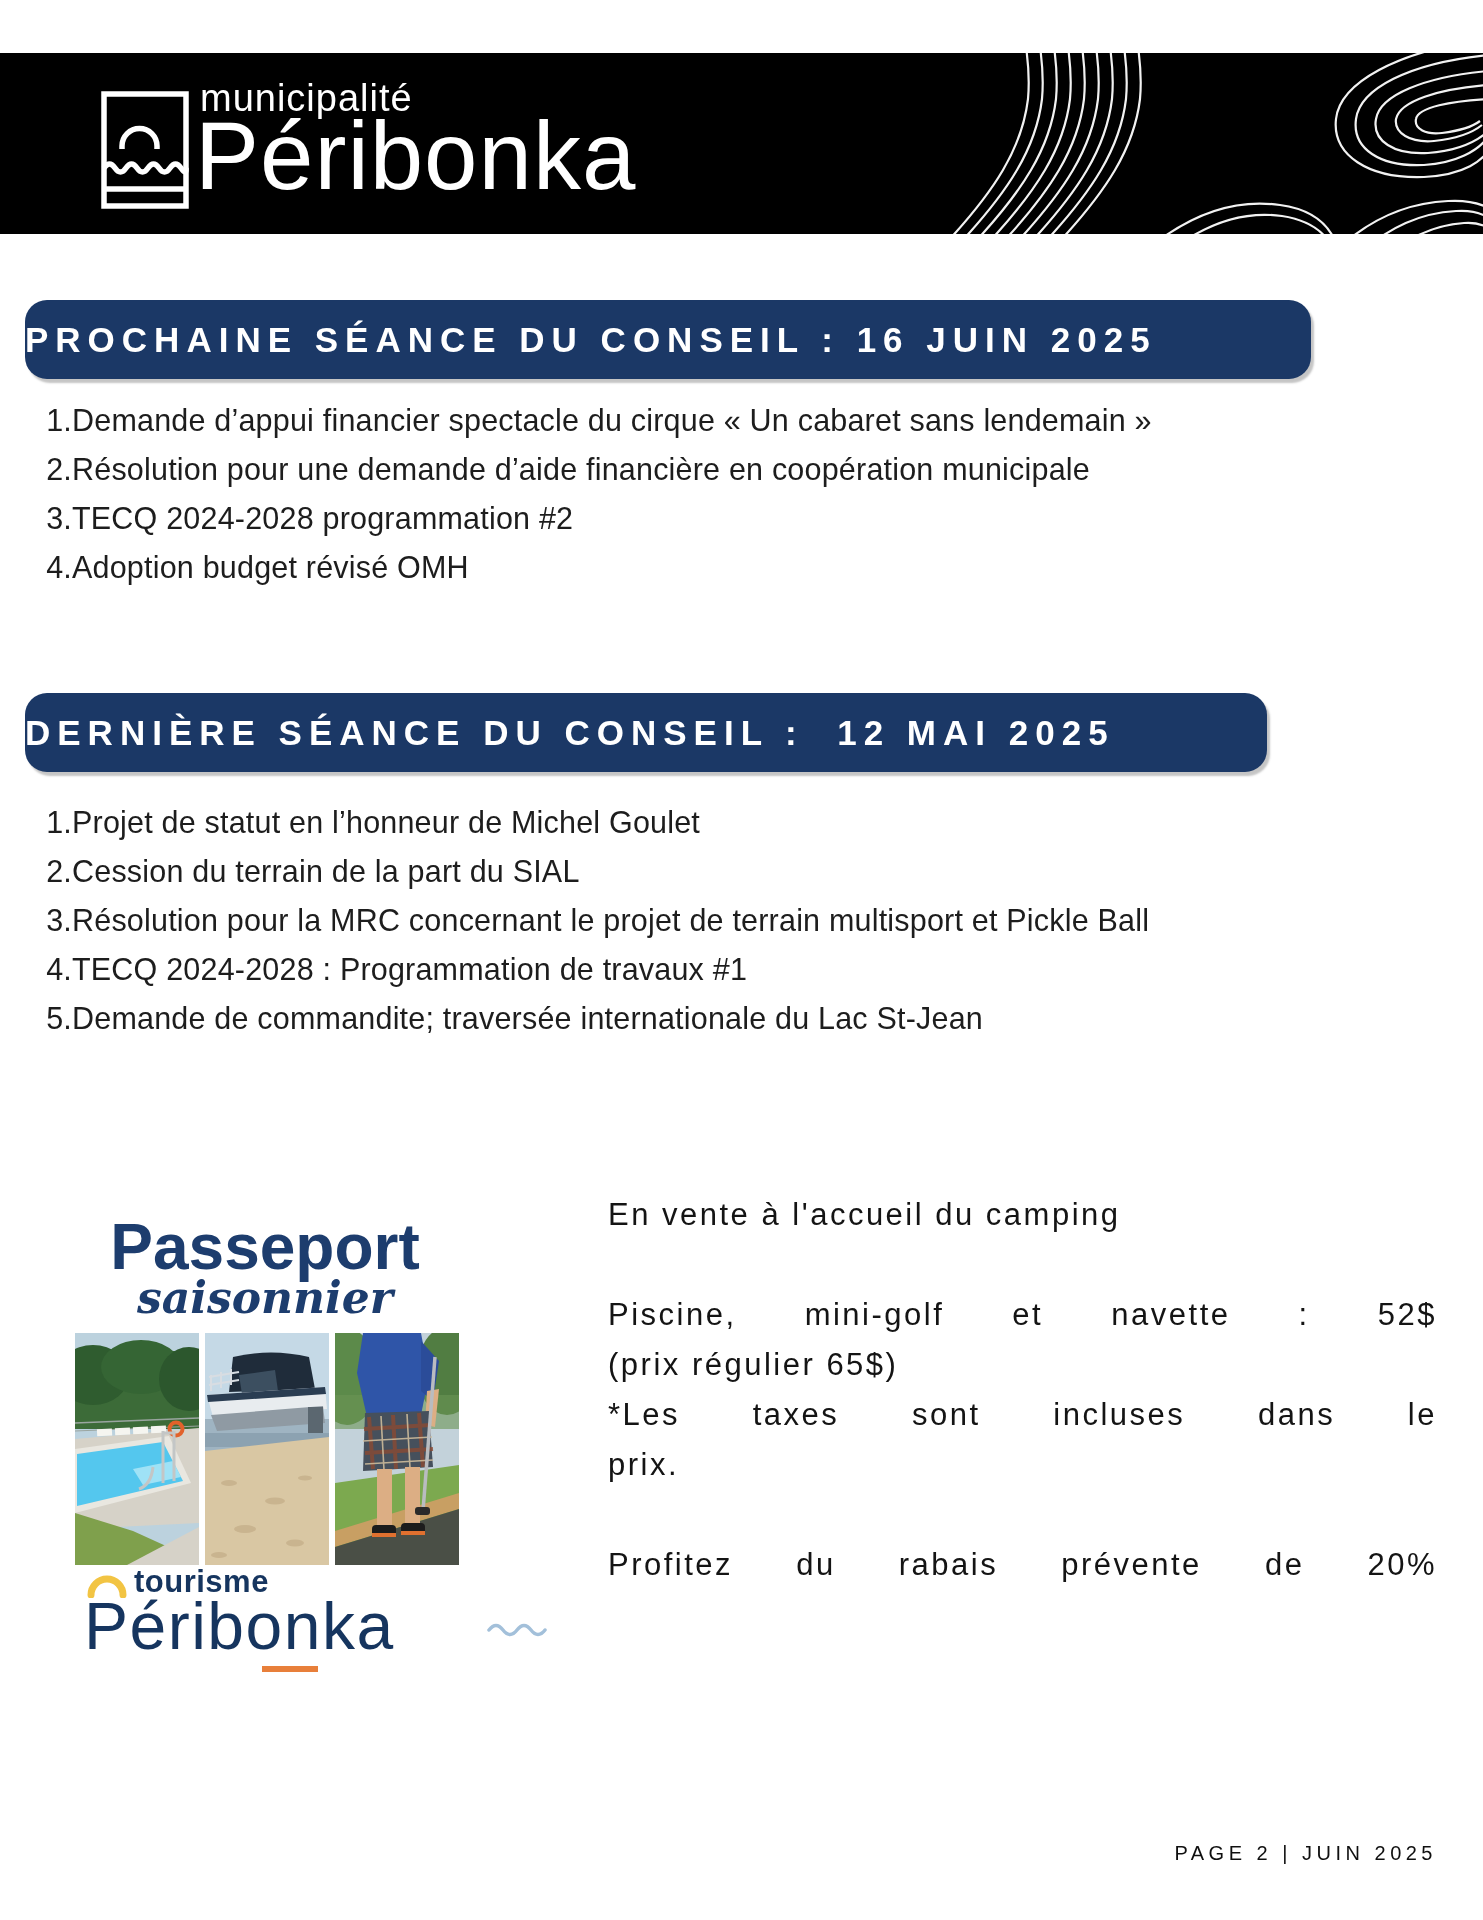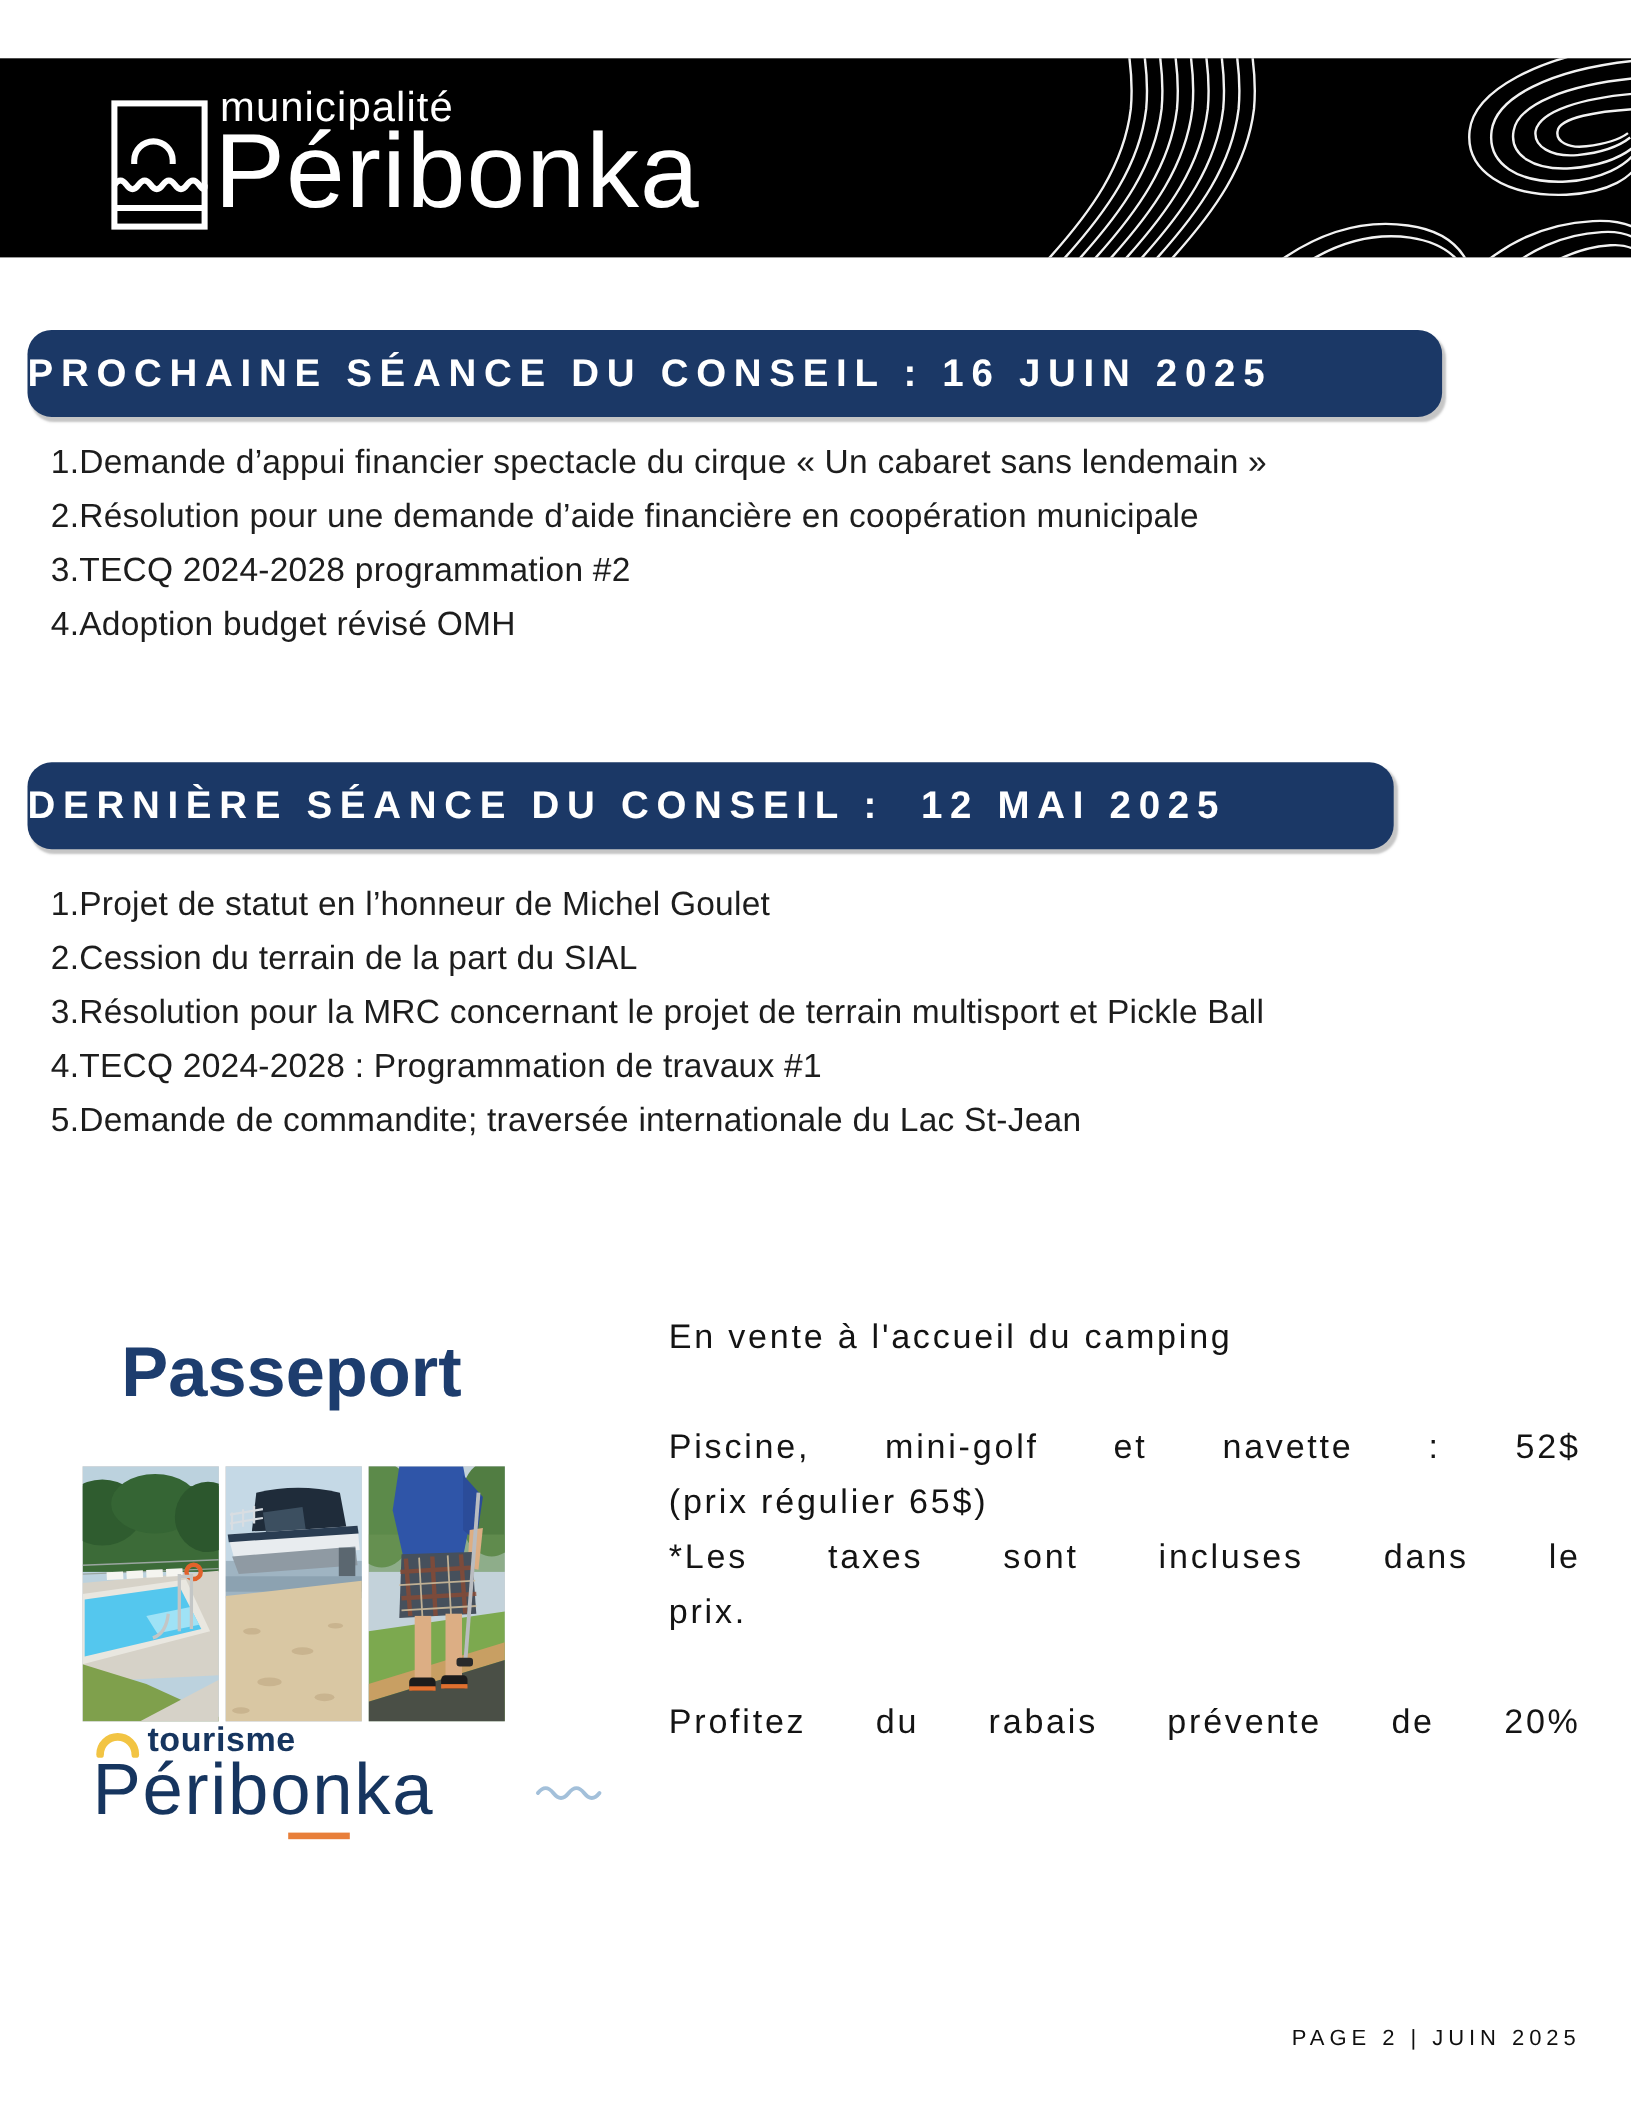--- a/index.html
+++ b/index.html
@@ -101,20 +101,21 @@
   <div class="pill pill-2">DERNIÈRE SÉANCE DU CONSEIL :  12 MAI 2025</div>
   <ol class="agenda agenda-2">
     <li>Projet de statut en l’honneur de Michel Goulet</li>
     <li>Cession du terrain de la part du SIAL</li>
     <li>Résolution pour la MRC concernant le projet de terrain multisport et Pickle Ball</li>
     <li>TECQ 2024-2028 : Programmation de travaux #1</li>
     <li>Demande de commandite; traversée internationale du Lac St-Jean</li>
   </ol>
 
   <div class="passeport-title">Passeport</div>
+  <div class="passeport-sub">saisonnier</div>
 
   <div class="photos">
 
     <div class="photo">
       <svg viewBox="0 0 124 232" width="124" height="232">
         <rect width="124" height="232" fill="#bcd2de"></rect>
         <rect y="18" width="124" height="78" fill="#3c6b38"></rect>
         <ellipse cx="18" cy="42" rx="36" ry="30" fill="#2f5c2f"></ellipse>
         <ellipse cx="66" cy="34" rx="40" ry="27" fill="#356534"></ellipse>
         <ellipse cx="114" cy="46" rx="30" ry="32" fill="#2c572d"></ellipse>

